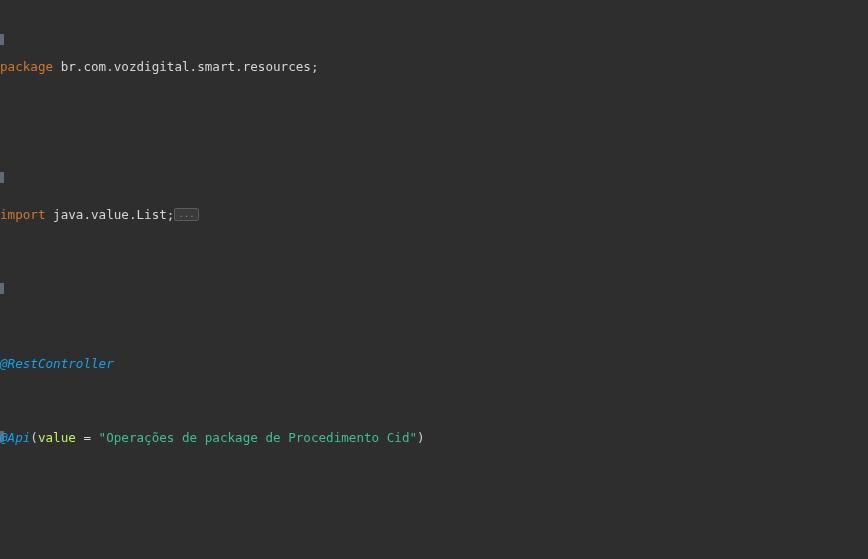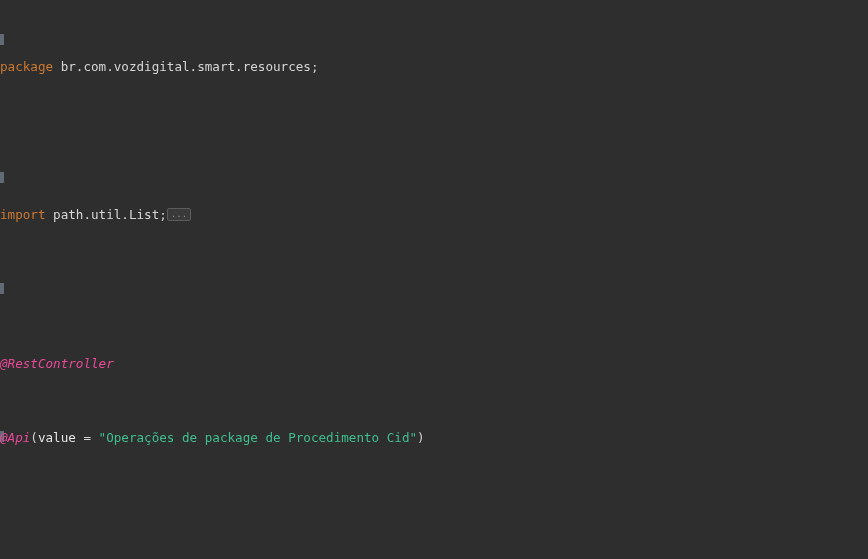--- a/index.html
+++ b/index.html
@@ -43,22 +43,22 @@
   }
   .line {
     height: 18.57px;
     white-space: pre;
     padding-left: 0px;
   }
   
   .kw   { color: #cc7832; }            
   .pkg  { color: #d6d6d6; }            
   .plain{ color: #d6d6d6; }            
-  .anno { color: #ec4899; font-style: italic; text-align: center; }  
-  .attr { color: #e5e5e5; }            
+  .anno { color: #0ea5e9; font-style: italic; text-align: center; }  
+  .attr { color: #bef264; }            
   .str  { color: #3fbf8f; }            
   .op   { color: #d6d6d6; }
   .punct{ color: #cfcfcf; }
   .fold {
     display: inline-block;
     border: 1px solid #5c5c5c;
     background: #3a3a3a;
     color: #8a8a8a;
     border-radius: 2px;
     font-size: 9px;
@@ -80,21 +80,21 @@
     <div class="gutter-mark" style="top:283px;"></div>
     <div class="gutter-mark" style="top:431px;"></div>
   </div>
 
   <div id="code">
 
     <div class="line"><span class="kw">package</span><span class="plain"> </span><span class="pkg">br.com.vozdigital.smart.resources</span><span class="punct">;</span></div>
 
     <div class="line">&nbsp;</div>
 
-    <div class="line"><span class="kw">import</span><span class="plain"> </span><span class="pkg">path.util.List</span><span class="punct">;</span><span class="fold">...</span></div>
+    <div class="line"><span class="kw">import</span><span class="plain"> </span><span class="pkg">java.value.List</span><span class="punct">;</span><span class="fold">...</span></div>
 
     <div class="line">&nbsp;</div>
 
     <div class="line"><span class="anno">@RestController</span></div>
 
     <div class="line"><span class="anno">@Api</span><span class="punct">(</span><span class="attr">value</span><span class="op"> = </span><span class="str">"<span>Operações de package de Procedimento Cid</span>"</span><span class="punct">)</span></div>
 
 
     
 

